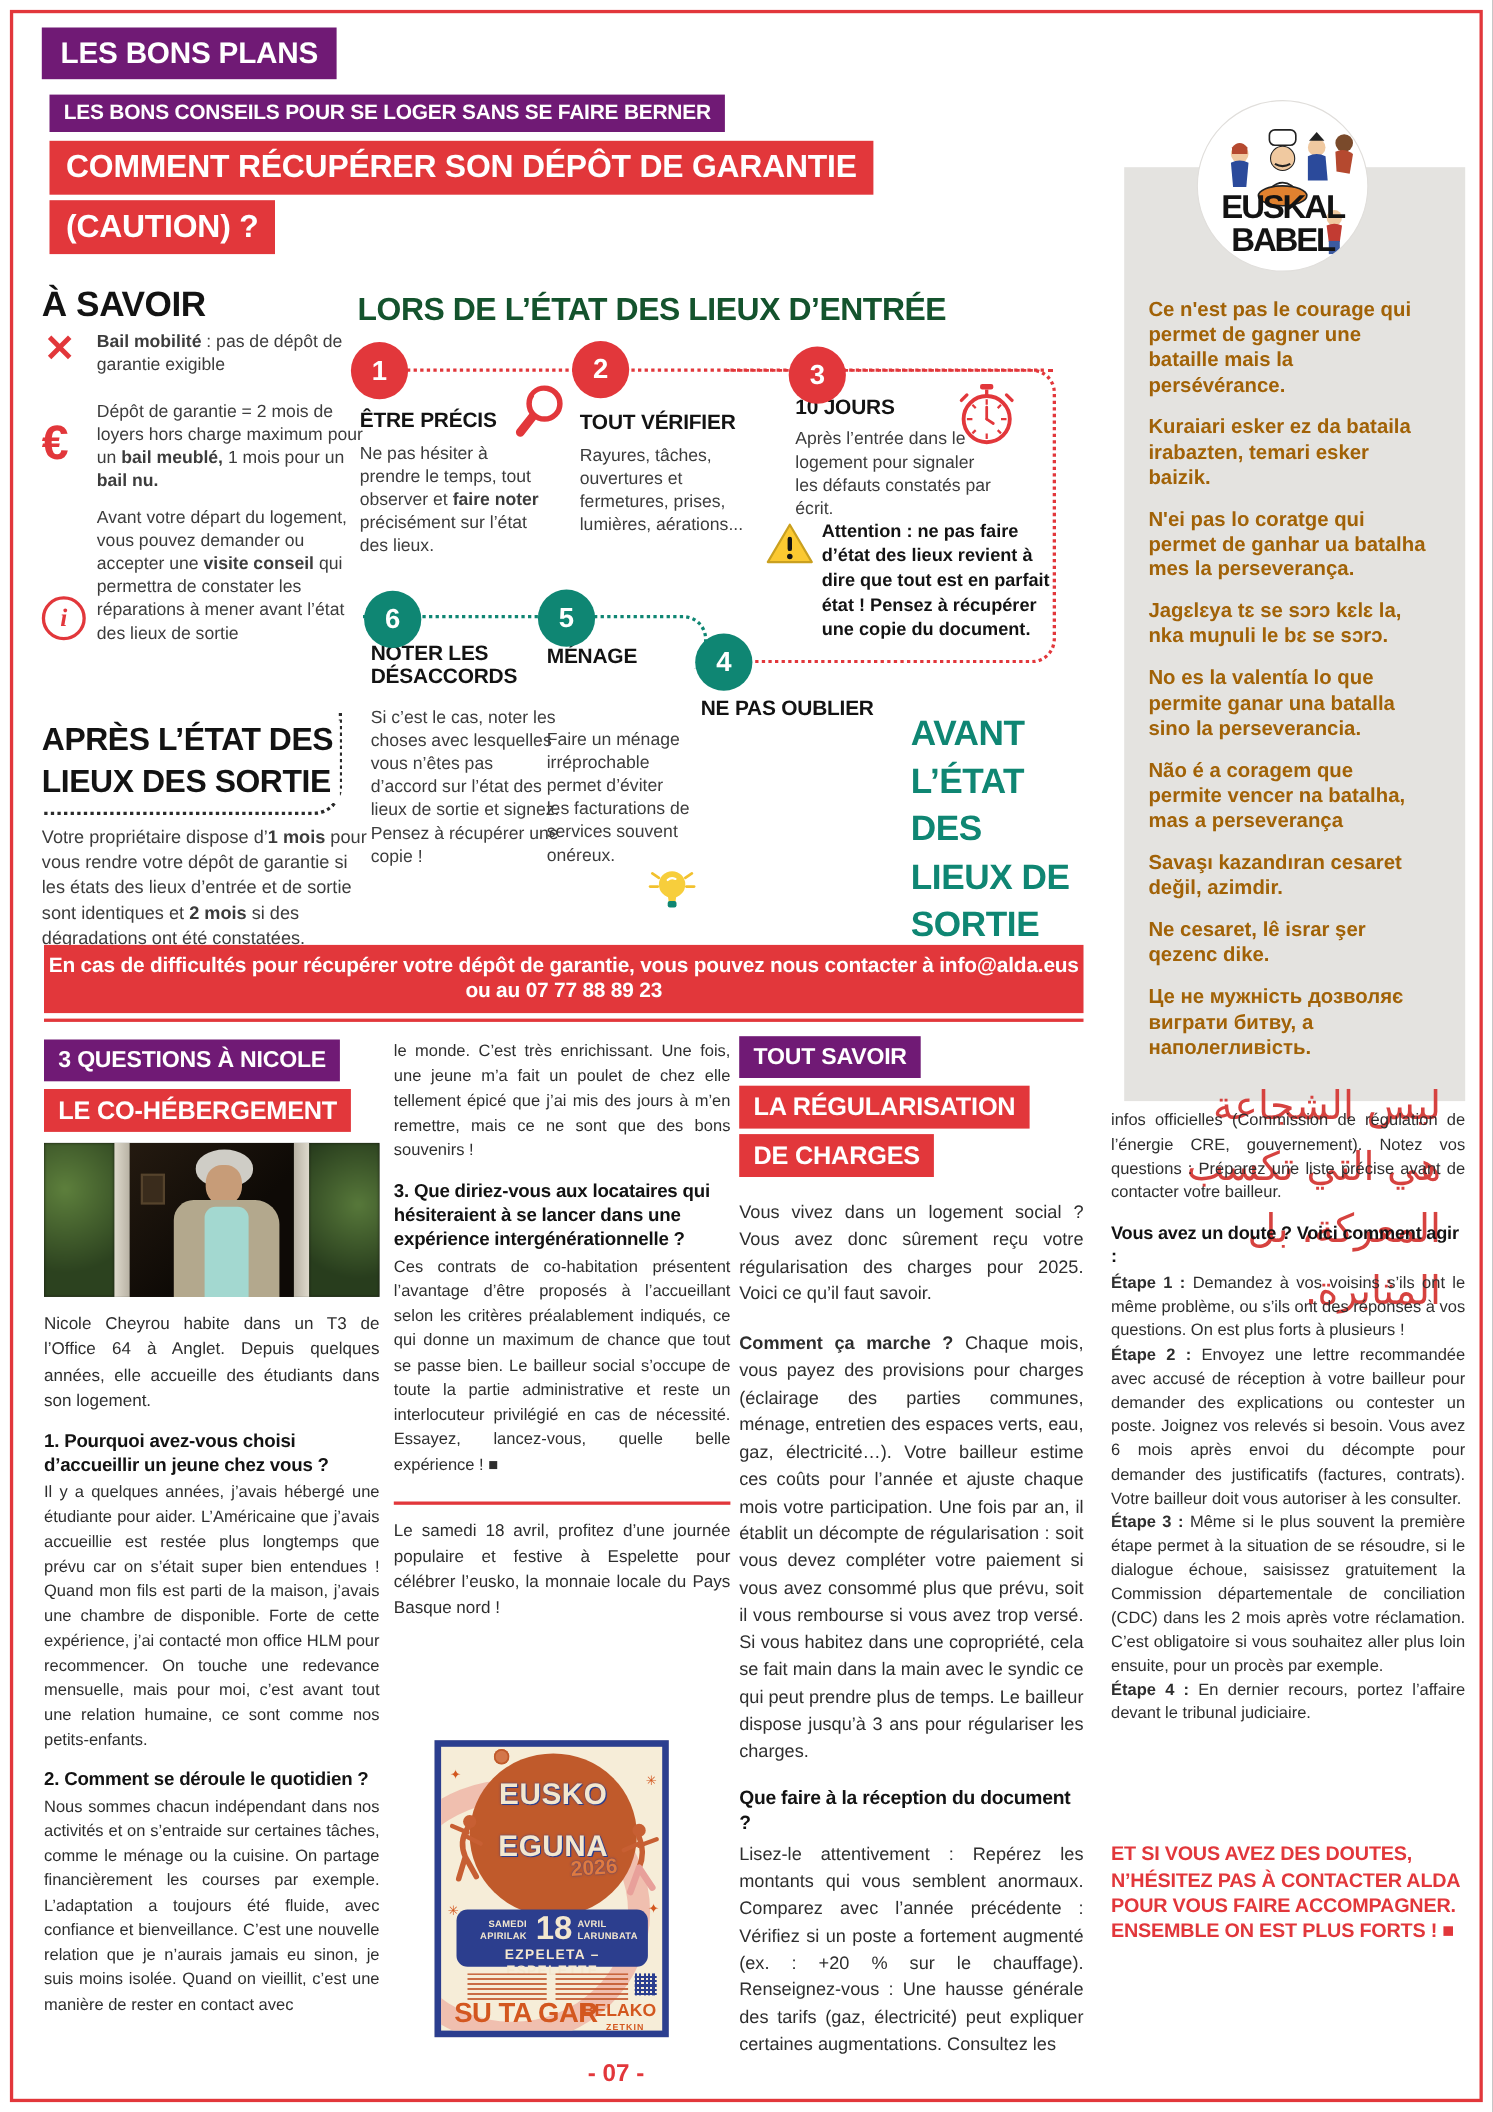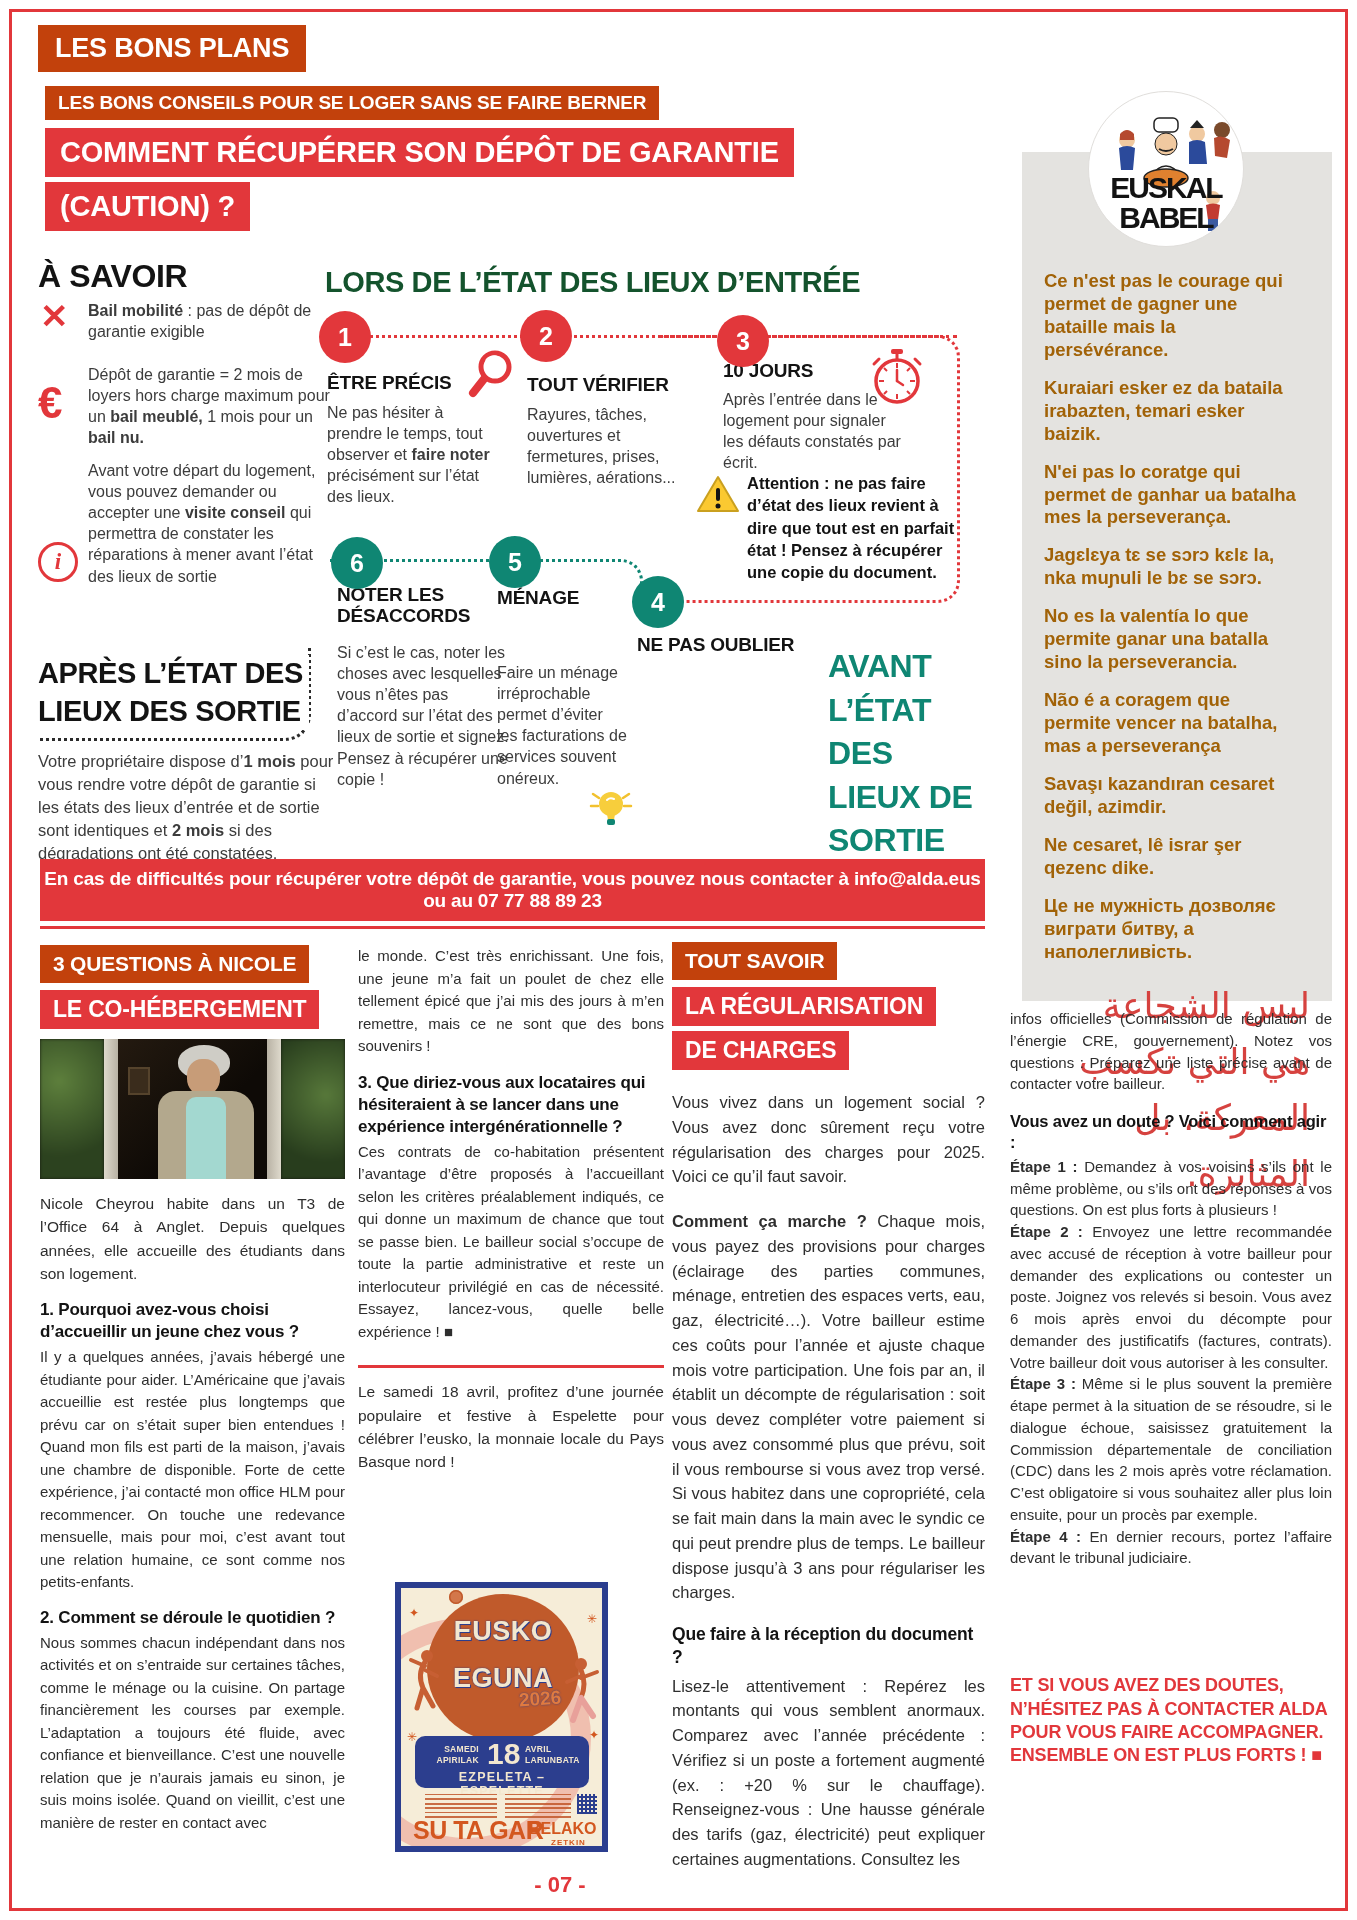--- a/index.html
+++ b/index.html
@@ -1,20 +1,20 @@
 <!DOCTYPE html>
 <html><head>
 <meta charset="utf-8">
 <style>
   html,body{margin:0;padding:0;background:#888;}
   .page{position:relative;width:1357px;height:1920px;background:#fff;overflow:hidden;
         font-family:"Liberation Sans",sans-serif;color:#232323;}
   .frame{position:absolute;left:9px;top:9px;right:9px;bottom:9px;border:3px solid #e2373b;pointer-events:none;}
   .abs{position:absolute;}
-  .kbox{display:inline-block;background:#c2410c;color:#fff;font-weight:800;letter-spacing:-.2px;}
+  .kbox{display:inline-block;background:#701a75;color:#fff;font-weight:800;letter-spacing:-.2px;}
   .rbox{display:inline-block;background:#e2373b;color:#fff;font-weight:800;letter-spacing:-.2px;}
   .hdr-kicker{font-size:27px;padding:8px 17px;}
   .hdr-sub{font-size:19px;padding:6px 13px;}
   .hdr-title{font-size:29px;padding:8px 15px;}
   .h-black{font-weight:800;color:#131313;letter-spacing:-.4px;}
   .h-red{font-weight:800;color:#14532d;letter-spacing:-.4px;}
   .h-teal{font-weight:800;color:#0f8673;letter-spacing:-.4px;}
   .body-sm{font-size:16px;line-height:1.32;color:#3c3c3c;}
   .step-title{font-size:19px;font-weight:800;color:#131313;letter-spacing:-.2px;line-height:1.12;}
   .circle{position:absolute;width:52px;height:52px;border-radius:50%;color:#fff;font-size:25px;font-weight:800;

